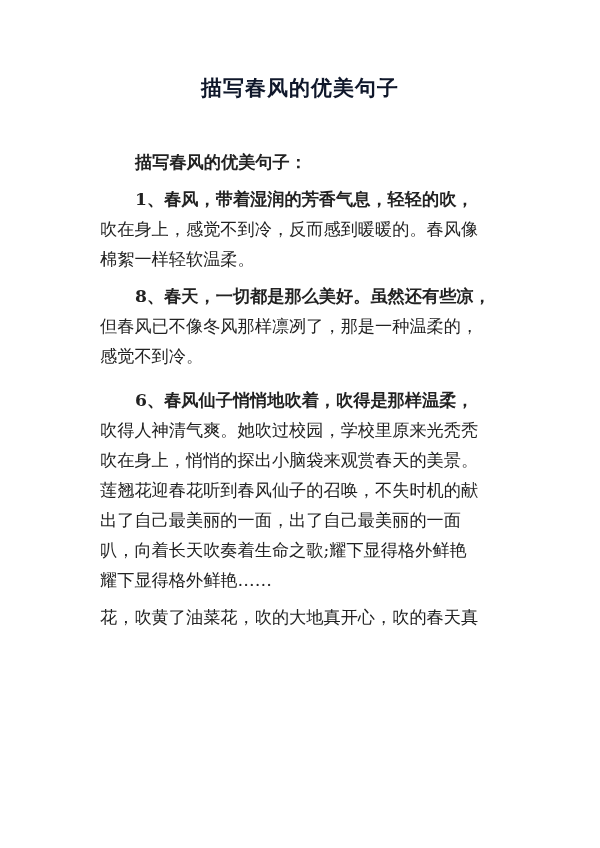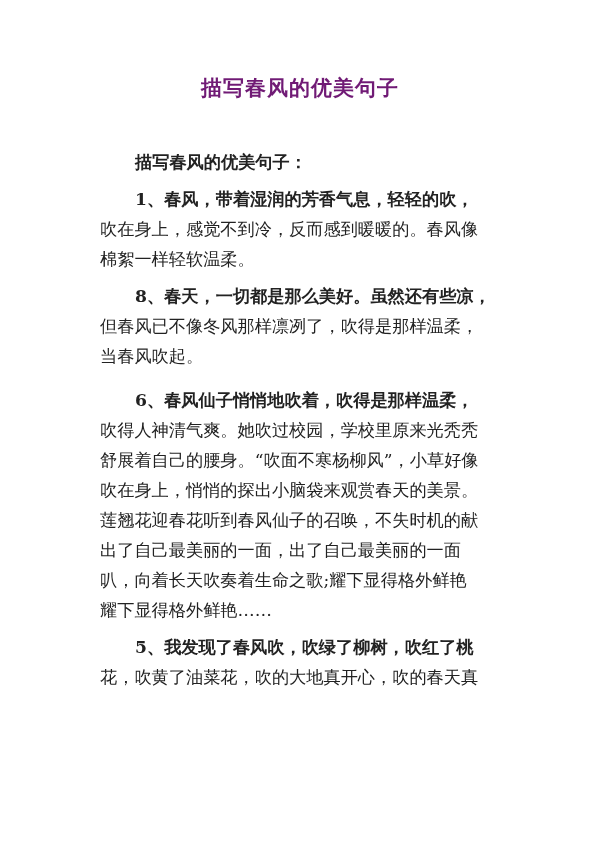--- a/index.html
+++ b/index.html
@@ -1,21 +1,21 @@
 <!DOCTYPE html>
 <html><head>
   <meta charset="utf-8">
   <style>
     html, body { margin: 0; padding: 0; background: #ffffff; }
     body { width: 600px; height: 848px; position: relative; overflow: hidden; }
     .page { position: absolute; left: 0; top: 0; width: 600px; height: 848px; background: #fff; }
     .title {
       position: absolute; left: 0; top: 74px; width: 600px; text-align: center;
       font-family: "DejaVu Sans", sans-serif; font-weight: bold; font-size: 21px;
-      color: #701a75; letter-spacing: 1px;
+      color: #0f172a; letter-spacing: 1px;
     }
     .body { position: absolute; left: 100px; top: 147px; width: 402px; }
     .line {
       font-family: "DejaVu Serif", serif; font-size: 17.2px; color: #222;
       height: 30px; line-height: 30px; white-space: nowrap; overflow: visible;
     }
     .line.indent { padding-left: 35px; font-weight: bold; }
     .gap { height: 7px; }
   </style>
 </head>
@@ -30,37 +30,35 @@
 
     <div>
       <div class="line indent">1、春风，带着湿润的芳香气息，轻轻的吹，</div>
       <div class="line">吹在身上，感觉不到冷，反而感到暖暖的。春风像</div>
       <div class="line">棉絮一样轻软温柔。</div>
     </div>
     <div class="gap"></div>
 
     <div>
       <div class="line indent">8、春天，一切都是那么美好。虽然还有些凉，</div>
-      <div class="line">但春风已不像冬风那样凛冽了，吹得是那样温柔，</div>
-      <div class="line">当春风吹起。</div>
+      <div class="line">但春风已不像冬风那样凛冽了，那是一种温柔的，</div>
+      <div class="line">感觉不到冷。</div>
     </div>
     <div class="gap"></div>
 
     <div class="gap"></div>
 
     <div>
       <div class="line indent">6、春风仙子悄悄地吹着，吹得是那样温柔，</div>
       <div class="line">吹得人神清气爽。她吹过校园，学校里原来光秃秃</div>
-      <div class="line">舒展着自己的腰身。“吹面不寒杨柳风”，小草好像</div>
       <div class="line">吹在身上，悄悄的探出小脑袋来观赏春天的美景。</div>
       <div class="line">莲翘花迎春花听到春风仙子的召唤，不失时机的献</div>
       <div class="line">出了自己最美丽的一面，出了自己最美丽的一面</div>
       <div class="line">叭，向着长天吹奏着生命之歌;耀下显得格外鲜艳</div>
       <div class="line">耀下显得格外鲜艳……</div>
     </div>
     <div class="gap"></div>
 
     <div>
-      <div class="line indent">5、我发现了春风吹，吹绿了柳树，吹红了桃</div>
       <div class="line">花，吹黄了油菜花，吹的大地真开心，吹的春天真</div>
     </div>
   </div>
 </div>
 
 </body></html>

